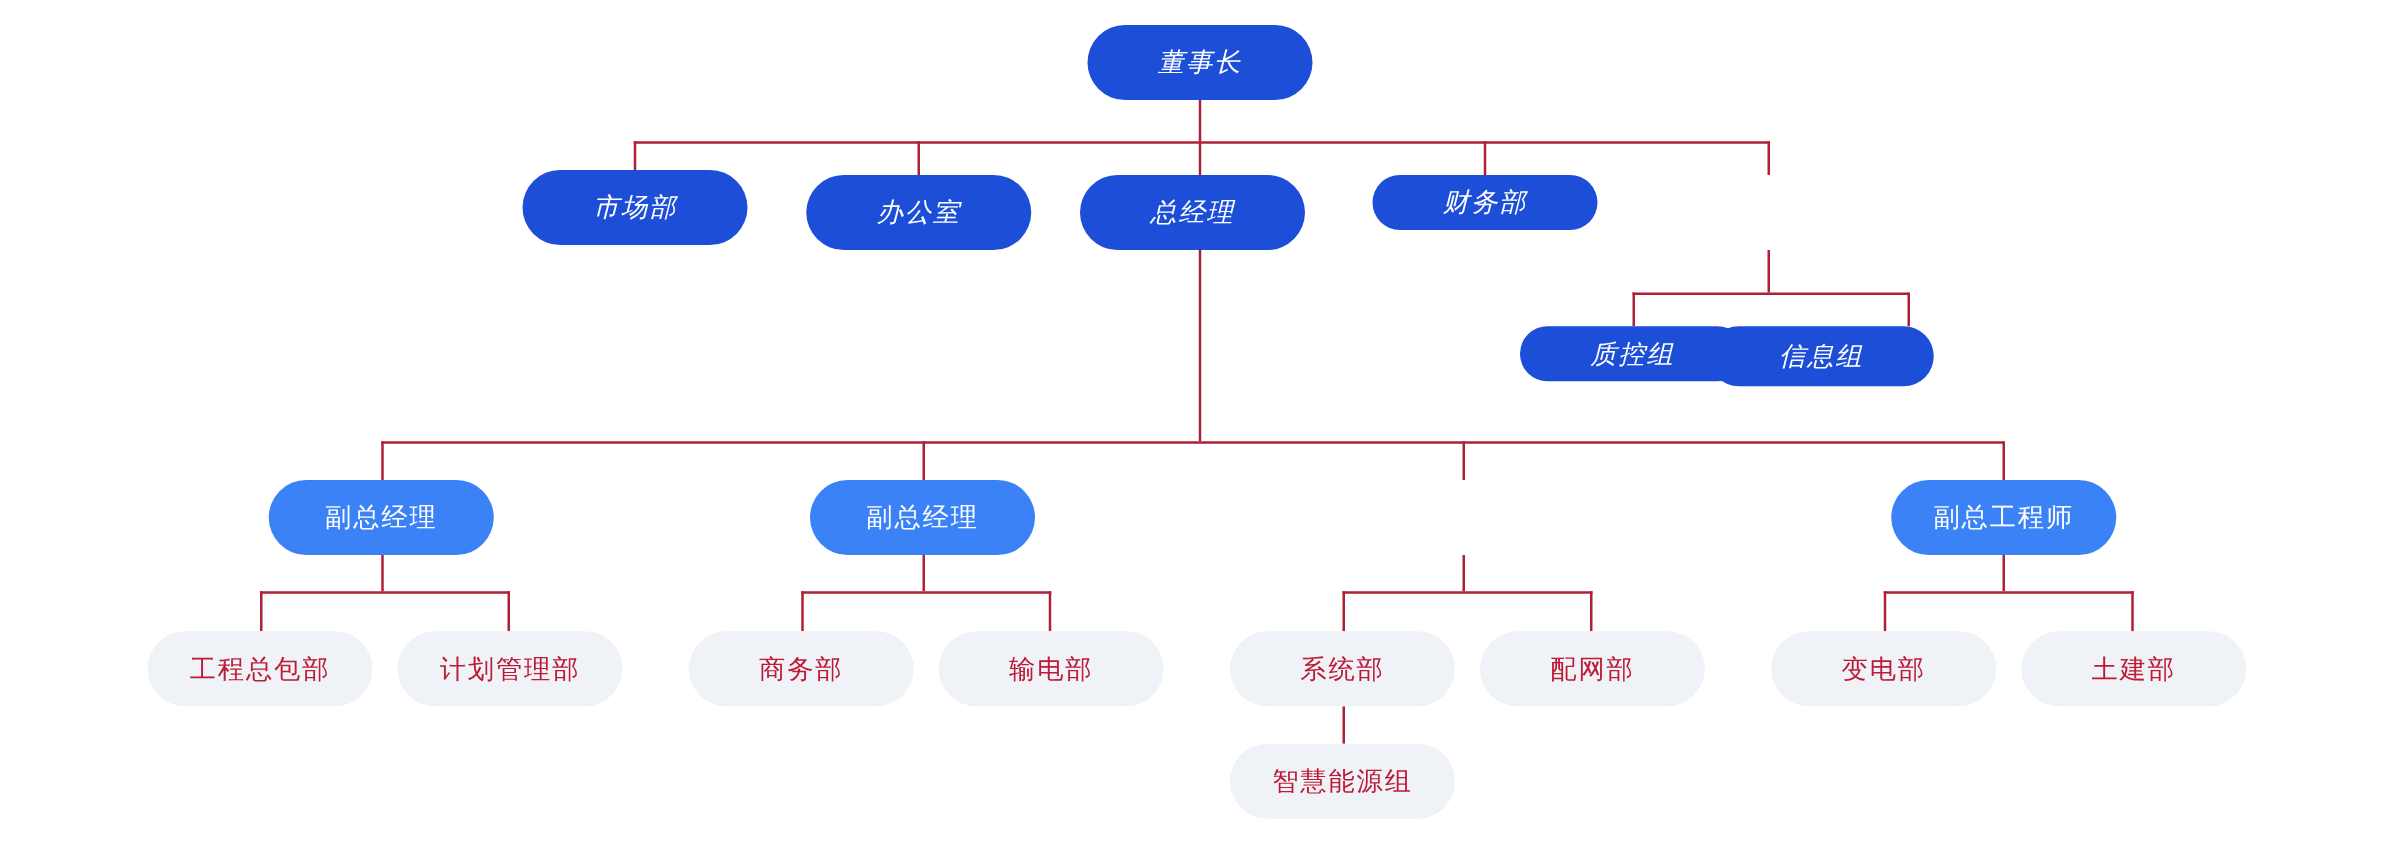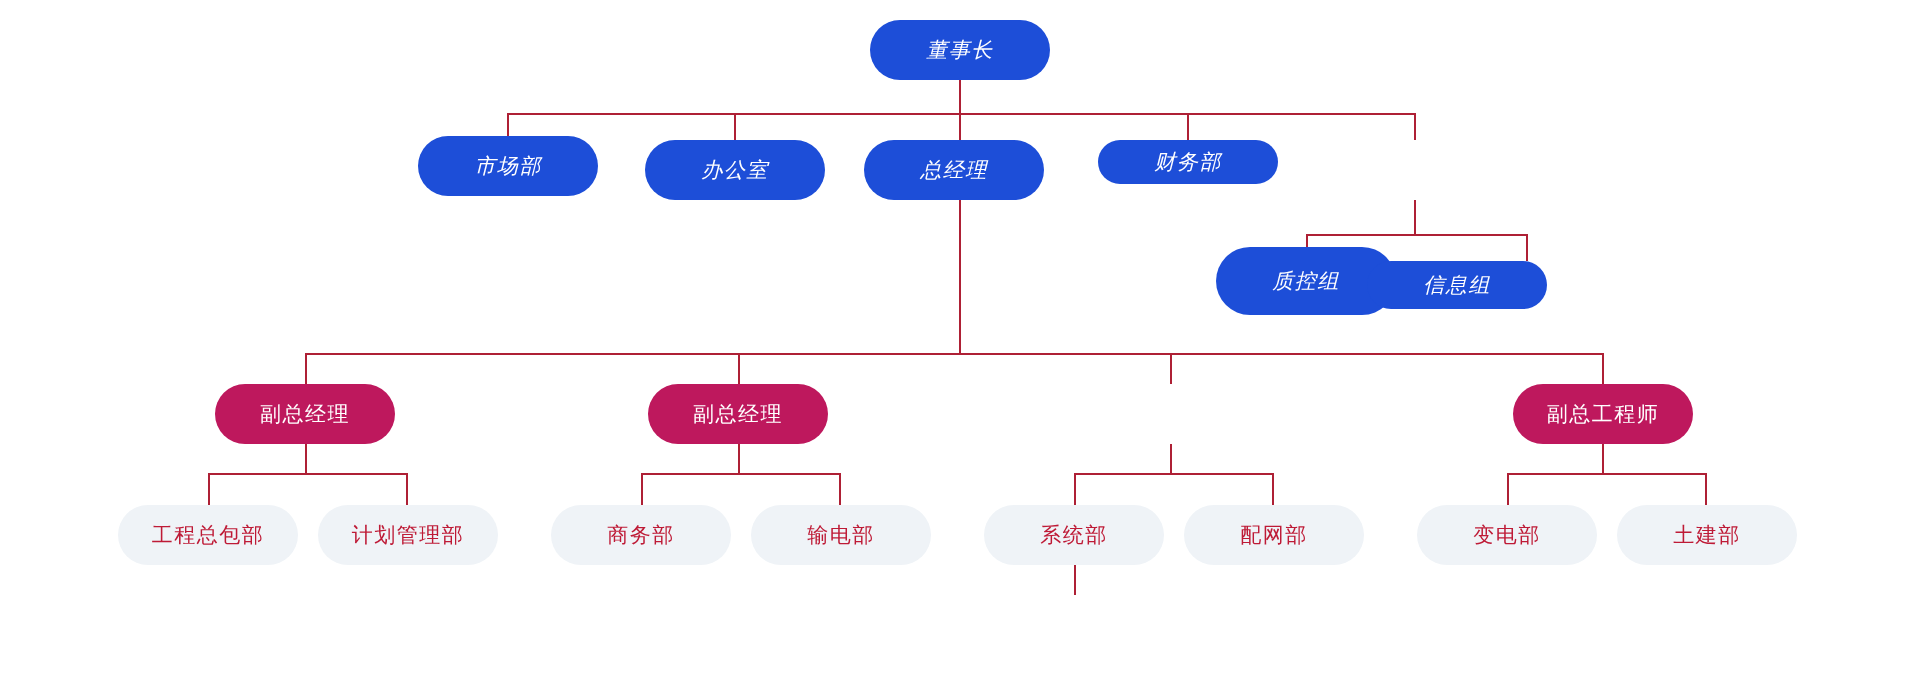--- a/index.html
+++ b/index.html
@@ -29,21 +29,21 @@
     letter-spacing: 1.5px;
     white-space: nowrap;
     user-select: none;
   }
   .node.level-dark {
     background: #1d4ed8;
     color: #ffffff;
     font-style: italic;
   }
   .node.level-pink {
-    background: #be185d;
+    background: #3b82f6;
     color: #ffffff;
   }
   .node.level-light {
     background: #EFF3F7;
     color: #BE1A36;
   }
   .connector {
     position: absolute;
     background: #AE2035;
   }
@@ -96,21 +96,21 @@
     </div>
     <div class="node level-dark" style="left: 645px; top: 140px; width: 180px; height: 60px;">
       <span>办公室</span>
     </div>
     <div class="node level-dark" style="left: 864px; top: 140px; width: 180px; height: 60px;">
       <span>总经理</span>
     </div>
     <div class="node level-dark" style="left: 1098px; top: 140px; width: 180px; height: 44px;">
       <span>财务部</span>
     </div>
-    <div class="node level-dark" style="left: 1216px; top: 247px; width: 180px; height: 68px;">
+    <div class="node level-dark" style="left: 1216px; top: 261px; width: 180px; height: 44px;">
       <span>质控组</span>
     </div>
     <div class="node level-dark" style="left: 1367px; top: 261px; width: 180px; height: 48px;">
       <span>信息组</span>
     </div>
     <div class="node level-pink" style="left: 215px; top: 384px; width: 180px; height: 60px;">
       <span>副总经理</span>
     </div>
     <div class="node level-pink" style="left: 648px; top: 384px; width: 180px; height: 60px;">
       <span>副总经理</span>
@@ -135,13 +135,16 @@
     </div>
     <div class="node level-light" style="left: 1417px; top: 505px; width: 180px; height: 60px;">
       <span>变电部</span>
     </div>
     <div class="node level-light" style="left: 1184px; top: 505px; width: 180px; height: 60px;">
       <span>配网部</span>
     </div>
     <div class="node level-light" style="left: 1617px; top: 505px; width: 180px; height: 60px; text-align: center;">
       <span>土建部</span>
     </div>
+    <div class="node level-light" style="left: 984px; top: 595px; width: 180px; height: 60px;">
+      <span>智慧能源组</span>
+    </div>
   </div>
 
 </body></html>

